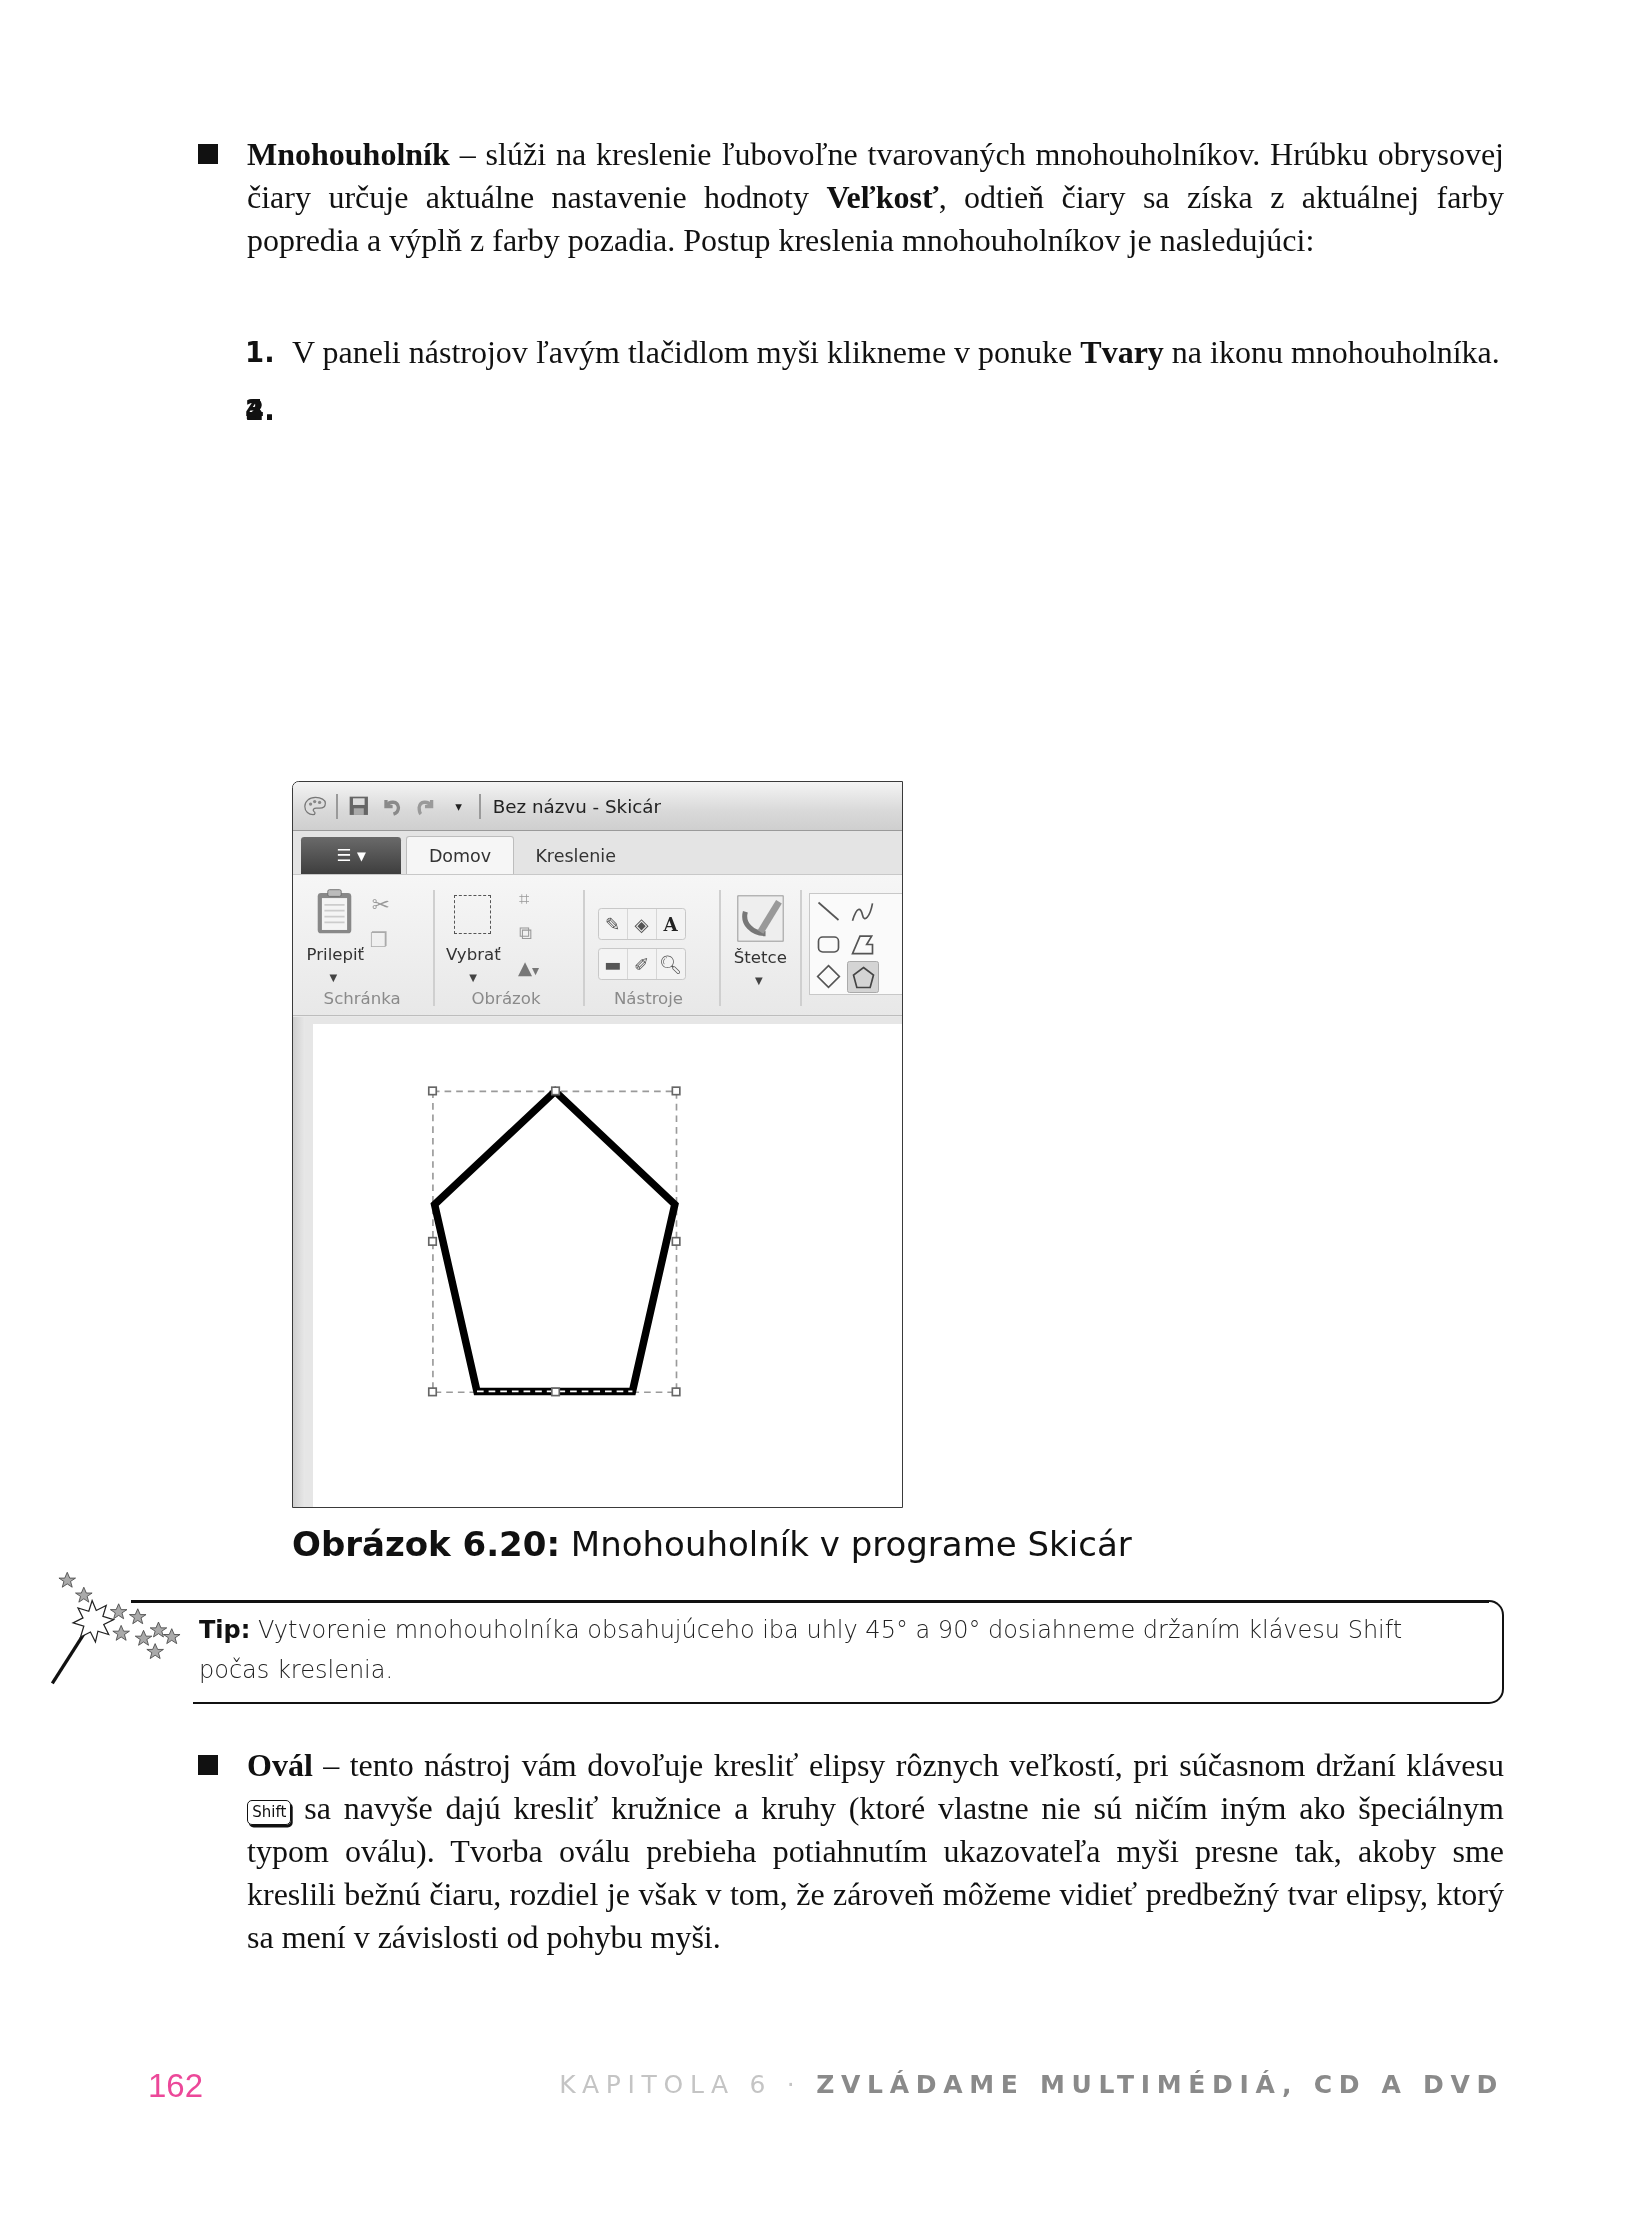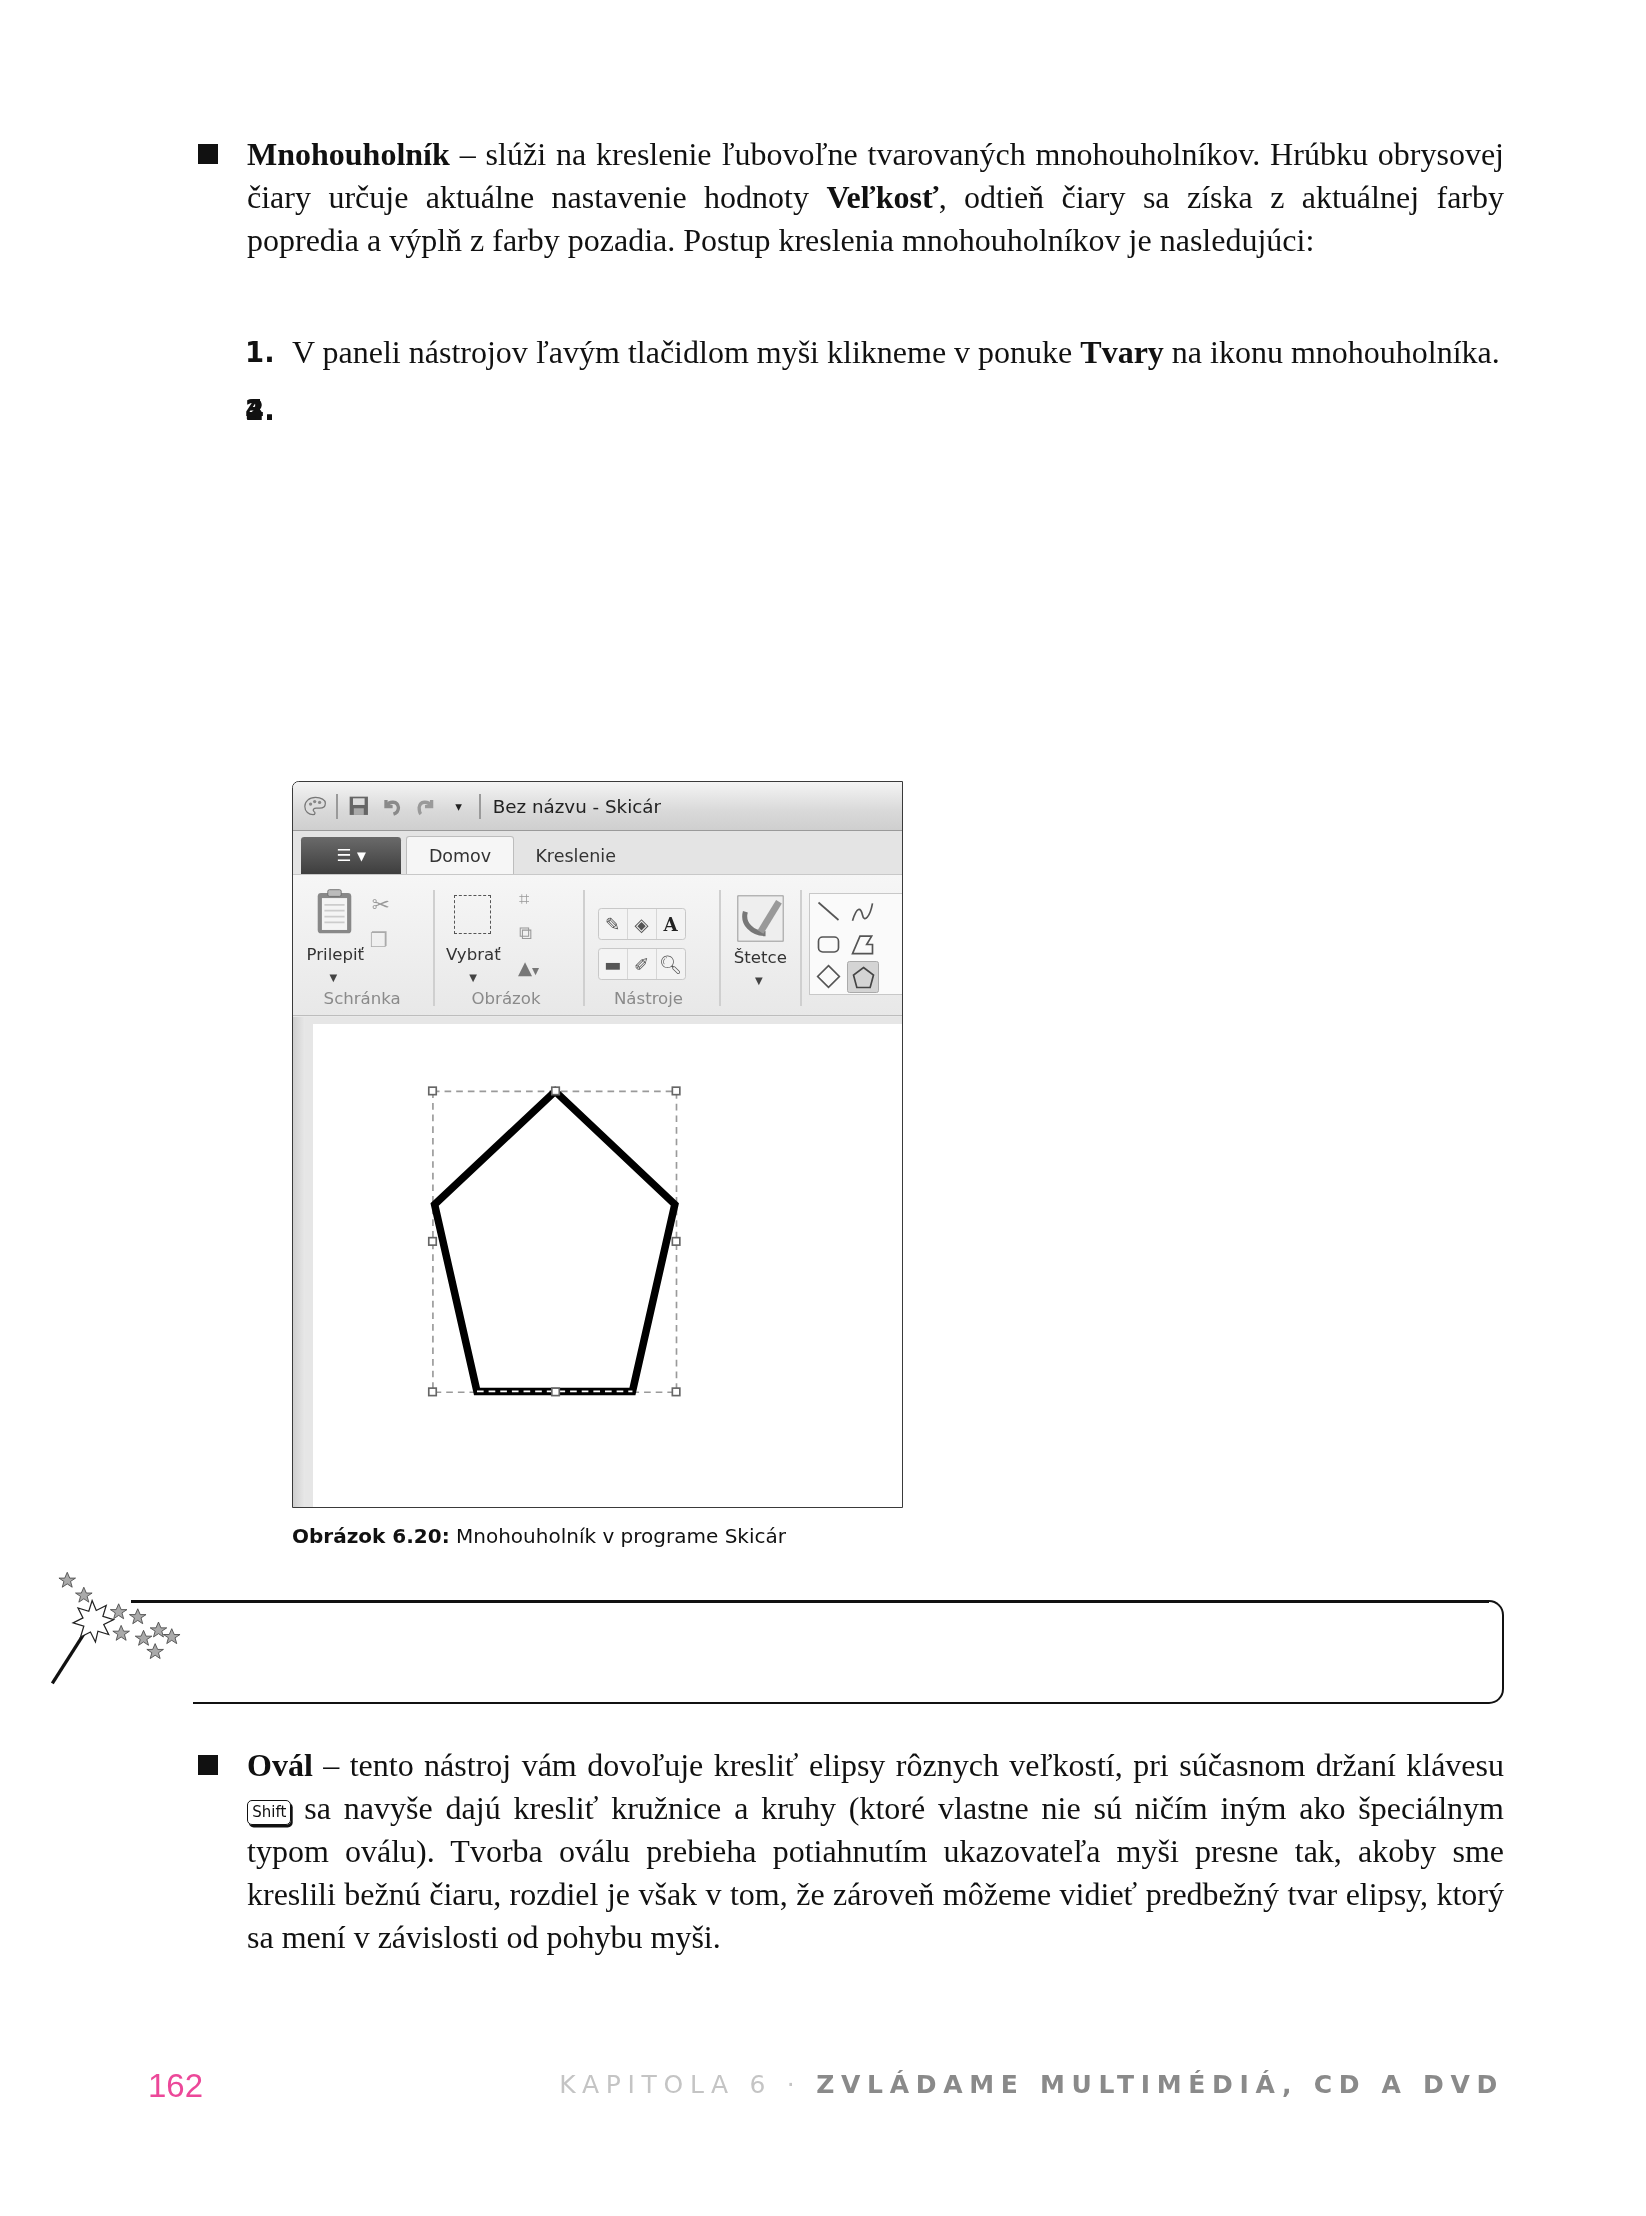--- a/index.html
+++ b/index.html
@@ -35,21 +35,21 @@
   .toolbox { position: absolute; border: 0.8px solid #c8c8c8; border-radius: 3.3px; background: #f3f3f3; display: flex; }
   .toolbox > div { width: 28px; height: 30px; display: flex; align-items: center; justify-content: center; border-right: 0.8px solid #d6d6d6; font-size: 18.3px; color: #555; }
   .toolbox > div:last-child { border-right: none; }
   .shapes { position: absolute; left: 516px; top: 18.3px; width: 100px; height: 100px; border: 0.8px solid #c8c8c8; background: #fafafa; }
   .shape { position: absolute; width: 30px; height: 30px; display: flex; align-items: center; justify-content: center; }
   .shape.sel { background: #d4d4d4; border: 0.8px solid #aaa; border-radius: 2.5px; }
   .canvas-area { position: absolute; left: 0; top: 235px; right: 0; bottom: 0; background: #e6e6e6; }
   .canvas-left-rail { position: absolute; left: 0; top: 0; width: 11.6px; bottom: 0; background: linear-gradient(90deg, #cfcfcf, #e8e8e8); }
   .canvas { position: absolute; left: 20px; top: 6.7px; right: 0; bottom: 0; background: #fff; }
 
-  .caption { position: absolute; left: 292px; top: 1524px; font-size: 20px; color: #111; }
+  .caption { position: absolute; left: 292px; top: 1524px; font-size: 34px; color: #111; }
   .caption b { font-family: "DejaVu Sans", sans-serif; font-weight: bold; }
 
   .tip { position: absolute; left: 131px; top: 1600px; width: 1373px; height: 104px; }
   .tip-top { position: absolute; left: 0; top: 0; right: 15px; height: 2.5px; background: #111; }
   .tip-bottom { position: absolute; left: 62px; bottom: 0; right: 15px; height: 2.5px; background: #111; }
   .tip-corner { position: absolute; right: 0; top: 0; width: 23px; height: 104px; border: 2.5px solid #111; border-left: none; border-radius: 0 15px 15px 0; box-sizing: border-box; }
   .tip-text { position: absolute; left: 68px; top: 10px; right: 33px; font-size: 24px; line-height: 40px; color: #222; font-family: "DejaVu Sans", sans-serif; font-weight: 300; }
   .tip-text b { font-weight: bold; color: #111; }
   .wand { position: absolute; left: 42px; top: 1564px; width: 150px; height: 141px; }
 
@@ -263,20 +263,21 @@
     <path d="M122 80l3 7 7 0-6 4 2 7-6-4-6 4 2-7-6-4 7 0z"></path>
     <path d="M140 70l3 7 7 0-6 4 2 7-6-4-6 4 2-7-6-4 7 0z"></path>
     <path d="M156 78l3 7 7 0-6 4 2 7-6-4-6 4 2-7-6-4 7 0z"></path>
     <path d="M136 96l3 7 7 0-6 4 2 7-6-4-6 4 2-7-6-4 7 0z"></path>
   </g>
 </svg>
 <div class="tip">
   <div class="tip-top"></div>
   <div class="tip-bottom"></div>
   <div class="tip-corner"></div>
+  <div class="tip-text"><b>Tip:</b><span> Vytvorenie mnohouholníka obsahujúceho iba uhly 45° a 90° dosiahneme držaním klávesu Shift počas kreslenia.</span></div>
 </div>
 
 <div class="bullet-block serif" style="top:1744px;">
   <span class="bullet-sq"></span>
   <div class="bullet-text"><b>Ovál</b><span> – tento nástroj vám dovoľuje kresliť elipsy rôznych veľkostí, pri súčasnom držaní klávesu </span><span class="kbd">Shift</span><span> sa navyše dajú kresliť kružnice a kruhy (ktoré vlastne nie sú ničím iným ako špeciálnym typom oválu). Tvorba oválu prebieha potiahnutím ukazovateľa myši presne tak, akoby sme kreslili bežnú čiaru, rozdiel je však v tom, že zároveň môžeme vidieť predbežný tvar elipsy, ktorý sa mení v závislosti od pohybu myši.</span></div>
 </div>
 
 <div class="footer-num">162</div>
 <div class="footer-chapter"><span class="fc-light">KAPITOLA 6 · </span><span class="fc-dark">ZVLÁDAME MULTIMÉDIÁ, CD A DVD</span></div>
 

